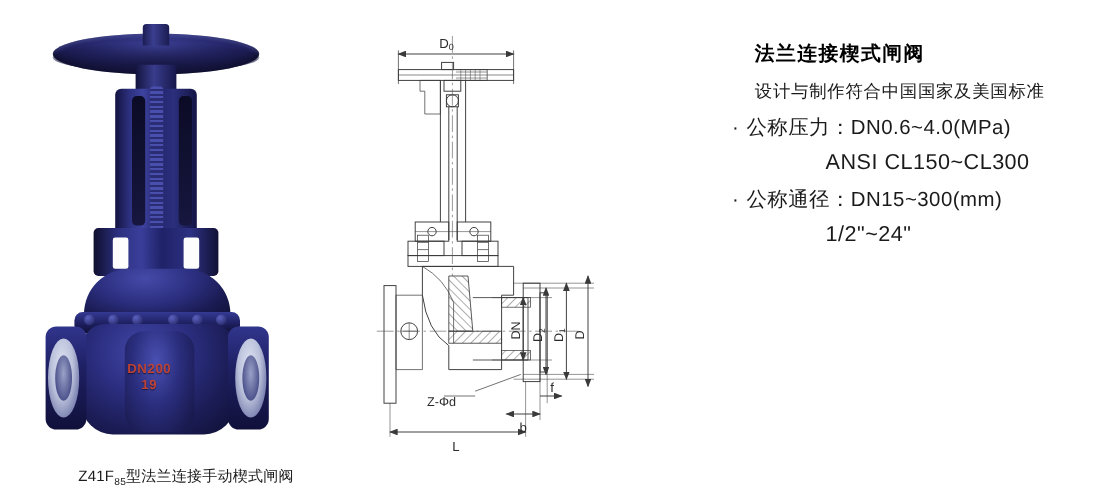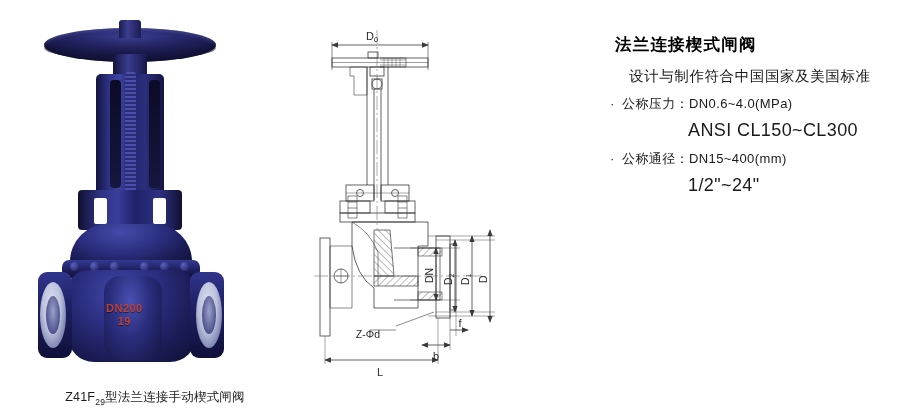--- a/index.html
+++ b/index.html
@@ -169,30 +169,30 @@
   #spec-panel {
     position: absolute;
     left: 610px; top: 34px;
     width: 300px;
   }
   #spec-title {
     font-size: 16.5px;
     font-weight: bold;
     color: #000;
     letter-spacing: 1.2px;
-    margin: 0 0 11px 5px;
+    margin: 0 0 11px 19px;
   }
   #spec-subtitle {
     font-size: 14.5px;
     color: #1a1a1a;
     letter-spacing: .6px;
     margin: 0 0 9px 19px;
   }
   .spec-row {
-    font-size: 13px;
+    font-size: 17px;
     color: #1a1a1a;
     letter-spacing: .4px;
     margin: 0 0 7px 0;
     white-space: nowrap;
   }
   .spec-row .dot {
     display: inline-block;
     width: 12px;
     color: #1a1a1a;
   }
@@ -244,21 +244,21 @@
     <div class="ph port-face  right"></div>
     <div class="ph port-bore  right"></div>
 
     <div class="ph cast-mark">
       <span>DN200</span>
       <span class="m2">19</span>
     </div>
   </div>
 
   <div id="photo-caption">
-    <span>Z41F</span><sub>29</sub><span>型法兰连接手动楔式闸阀</span>
+    <span>Z41F</span><sub>85</sub><span>型法兰连接手动楔式闸阀</span>
   </div>
 </div>
 
 <div id="drawing-panel">
   <svg id="drawing-svg" width="290" height="417" viewBox="0 0 290 417">
     <defs>
       <pattern id="hatchA" width="5" height="5" patternTransform="rotate(45)" patternUnits="userSpaceOnUse">
         <line x1="0" y1="0" x2="0" y2="5" stroke="#3a3a3a" stroke-width="0.7"></line>
       </pattern>
       <pattern id="hatchB" width="5" height="5" patternTransform="rotate(-45)" patternUnits="userSpaceOnUse">
@@ -393,16 +393,16 @@
 <div id="spec-panel">
   <h1 id="spec-title">法兰连接楔式闸阀</h1>
   <div id="spec-subtitle">设计与制作符合中国国家及美国标准</div>
 
   <div class="spec-row">
     <span class="dot">·</span><span>公称压力：</span><span>DN0.6~4.0(MPa)</span>
   </div>
   <div class="spec-cont">ANSI CL150~CL300</div>
 
   <div class="spec-row">
-    <span class="dot">·</span><span>公称通径：</span><span>DN15~400(mm)</span>
+    <span class="dot">·</span><span>公称通径：</span><span>DN15~300(mm)</span>
   </div>
   <div class="spec-cont">1/2"~24"</div>
 </div>
 
 </body></html>

